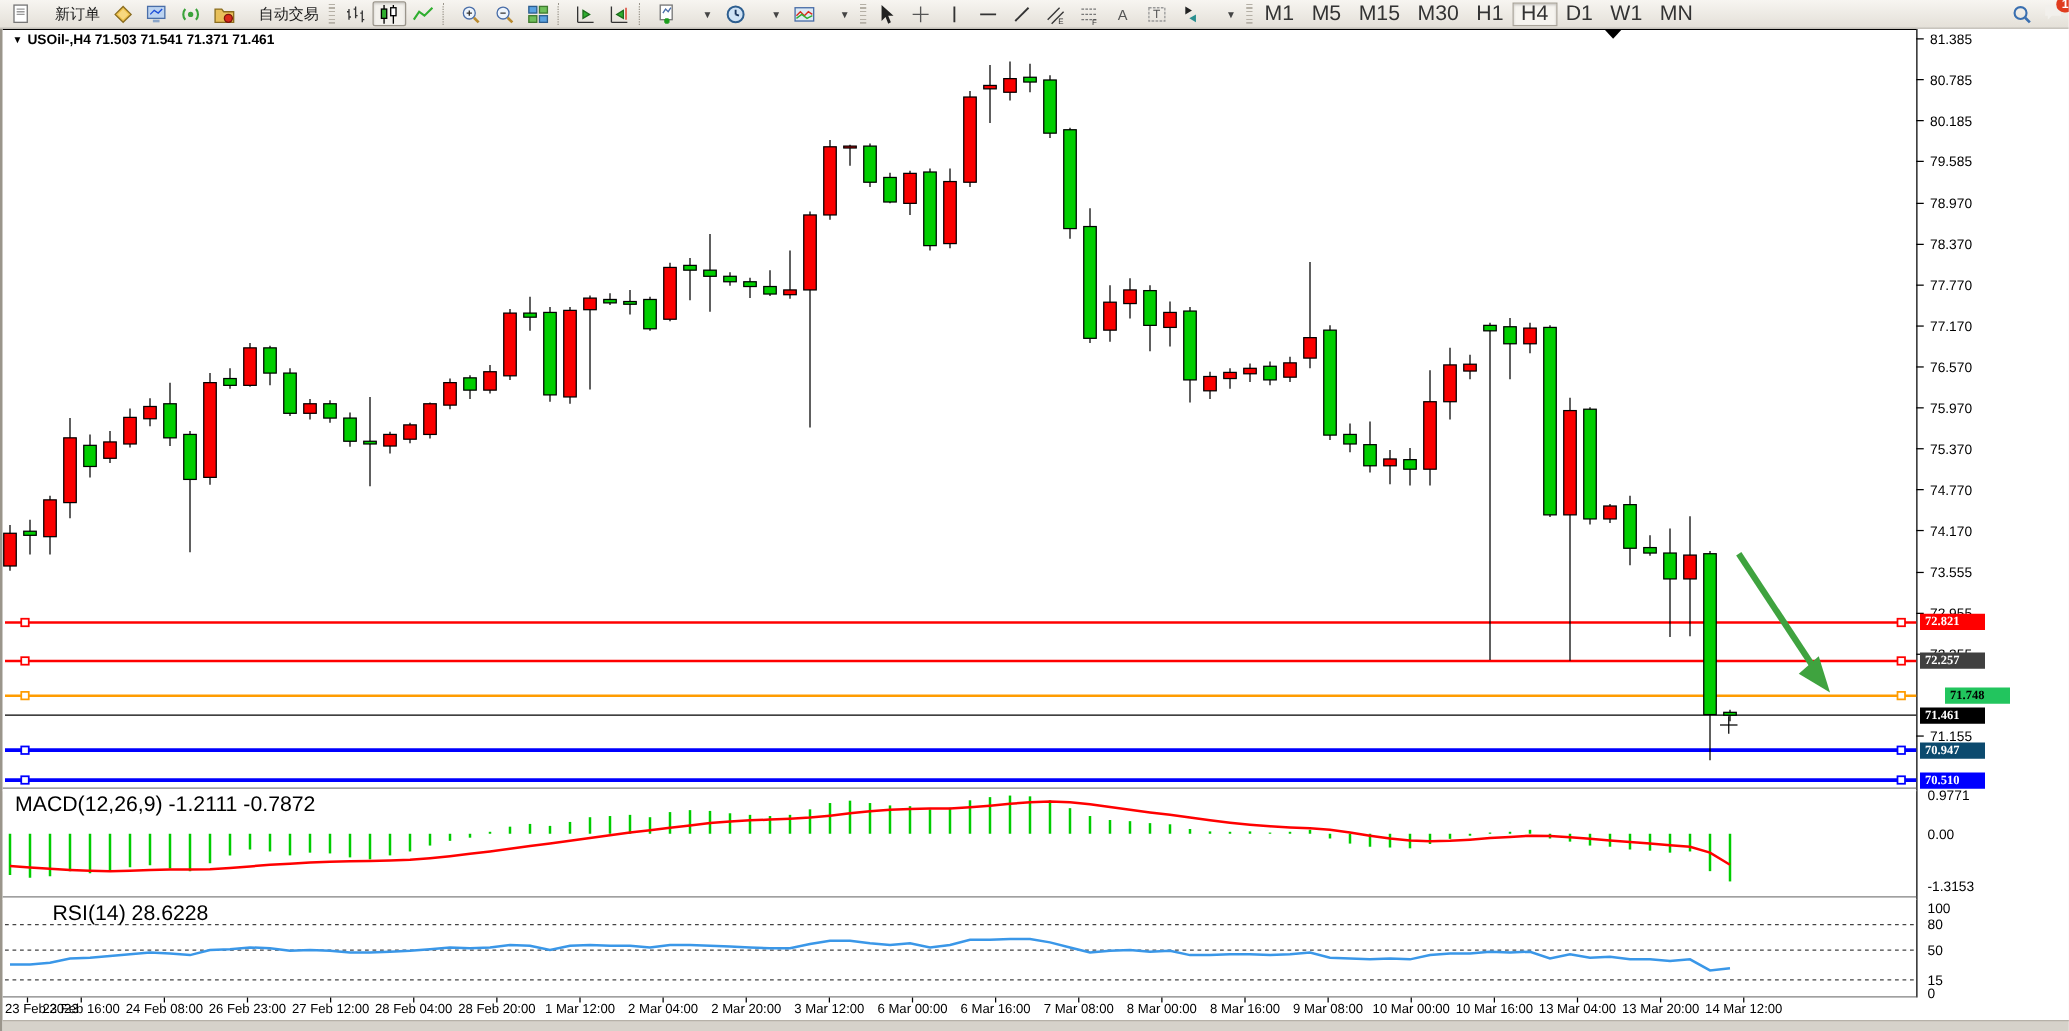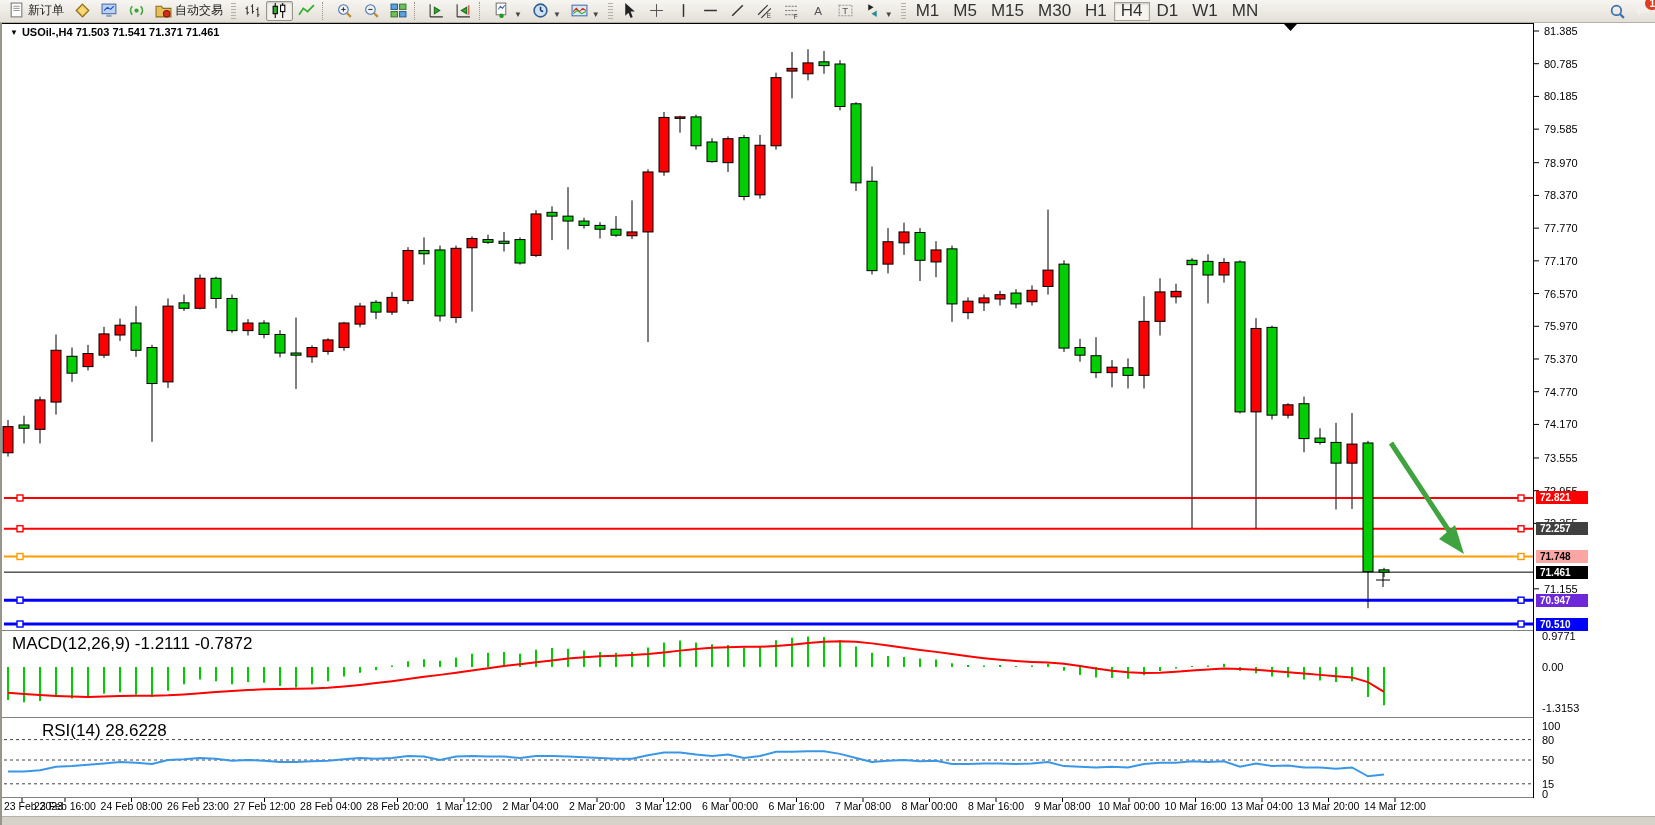--- a/index.html
+++ b/index.html
@@ -7,42 +7,42 @@
   .app { position:relative; width:1655px; height:825px; overflow:hidden; background:#fff; }
 
   
   .toolbar {
     position:absolute; top:0; left:0; width:1655px; height:23px;
     background:linear-gradient(#f7f5f1,#e4e0d8);
     border-bottom:1px solid #b6b1a8;
     display:flex; align-items:center; font-size:12px; color:#1a1a1a;
     padding-left:3px; white-space:nowrap; z-index:40;
   }
-  .tb-btn { display:flex; align-items:flex-end; gap:3px; padding:1px 4px; height:20px; border:1px solid transparent; border-radius:2px; }
+  .tb-btn { display:flex; align-items:center; gap:19px; padding:1px 4px; height:20px; border:1px solid transparent; border-radius:2px; }
   .tb-btn.pressed { border:1px solid #9a958b; background:#f3f1ec; box-shadow:inset 0 1px 2px rgba(0,0,0,.18); }
   .tb-sep { width:7px; height:18px; margin:0 2px; border-left:1px dotted #9a958b; }
   .tb-handle { width:5px; height:16px; margin:0 3px; background:repeating-linear-gradient(180deg,#b5b0a6 0 1px,transparent 1px 3px); }
   .tf-btn { padding:2px 6px; font-size:17px; color:#333; height:19px; display:flex; align-items:center; border:1px solid transparent; }
   .tf-btn.active { border:1px solid #a8a399; background:#f6f4ef; box-shadow:inset 0 1px 2px rgba(0,0,0,.2);text-align:right; }
   .tb-caret { font-size:8px; color:#444; margin-left:1px; }
   .tb-right { margin-left:auto; display:flex; align-items:center; margin-right:4px; gap:8px; }
   .chat-wrap { position:relative; }
   .chat-badge { position:absolute; top:-4px; right:-8px; background:#e03c1e; color:#fff; font-size:10px; font-weight:bold;
     border-radius:8px; padding:0 4px; height:13px; line-height:13px; }
   .icon16 { width:17px; height:17px; display:inline-block; }
 
   
   .chart { position:absolute; top:23px; left:0; width:1655px; height:802px; background:#fff; border-left:2px solid #9a958b; }
   #chart-svg { position:absolute; top:0; left:0; }
   .title-overlay { position:absolute; top:3px; left:8px; font-size:11px; font-weight:bold; color:#000; z-index:5; letter-spacing:0; }
   .title-overlay .tri { font-size:8px; vertical-align:1px; margin-right:4px; }
   .ind-label { position:absolute; left:10px; font-size:17px; color:#000; z-index:5; }
   .bottom-strip { position:absolute; left:0; top:793px; width:1655px; height:9px; background:#d6d2ca; border-top:1px solid #b6b1a8; }
   .px-badge { position:absolute; left:1534px; width:52px; height:13px; font-size:10px; font-weight:bold;
-    line-height:13px; padding-left:4px; z-index:6; }
+    line-height:13px; padding-left:4px; z-index:6;font-family:Liberation Serif, serif; }
 </style>
 </head>
 <body>
 
 <div class="app">
 
   <div class="toolbar">
     <div class="tb-btn">
       <svg class="icon16" viewBox="0 0 16 16">
           <rect x="3" y="1" width="10" height="13" fill="#fff" stroke="#777"></rect>
@@ -641,20 +641,20 @@
         <line x1="1326.5" y1="775" x2="1326.5" y2="779" stroke="#000"></line>
         <text y="787" font-size="10.5" fill="#000" x="1393" text-anchor="middle">14 Mar 12:00</text>
         <line x1="1393" y1="775" x2="1393" y2="779" stroke="#000"></line>
       </svg>
     <div class="title-overlay"><span class="tri">▼</span><span>USOil-,H4  71.503 71.541 71.371 71.461</span></div>
     <div class="ind-label" style="top:611px;">MACD(12,26,9) -1.2111 -0.7872</div>
     <div class="ind-label" style="top:698px;padding-left:30px;">RSI(14) 28.6228</div>
     <div id="badges">
         <div class="px-badge" style="top: 468.495px; background: rgb(255, 0, 0); color: rgb(255, 255, 255);">72.821</div>
         <div class="px-badge" style="top: 499.25px; background: #404040; color: rgb(255, 255, 255);">72.257</div>
-        <div class="px-badge" style="top: 527.006px; background: #fca5a5; color: rgb(0, 0, 0);">71.748</div>
+        <div class="px-badge" style="top: 527.006px; background: #22c55e; color: rgb(0, 0, 0); margin-left: 20px;">71.748</div>
         <div class="px-badge" style="top: 542.656px; background: rgb(0, 0, 0); color: rgb(255, 255, 255);">71.461</div>
-        <div class="px-badge" style="top: 570.684px; background: #6d28d9; color: rgb(255, 255, 255);">70.947</div>
+        <div class="px-badge" style="top: 570.684px; background: #0c4a6e; color: rgb(255, 255, 255);">70.947</div>
         <div class="px-badge" style="top: 594.514px; background: rgb(0, 0, 255); color: rgb(255, 255, 255);">70.510</div>
       </div>
     <div class="bottom-strip"></div>
   </div>
 </div>
 
 </body></html>

